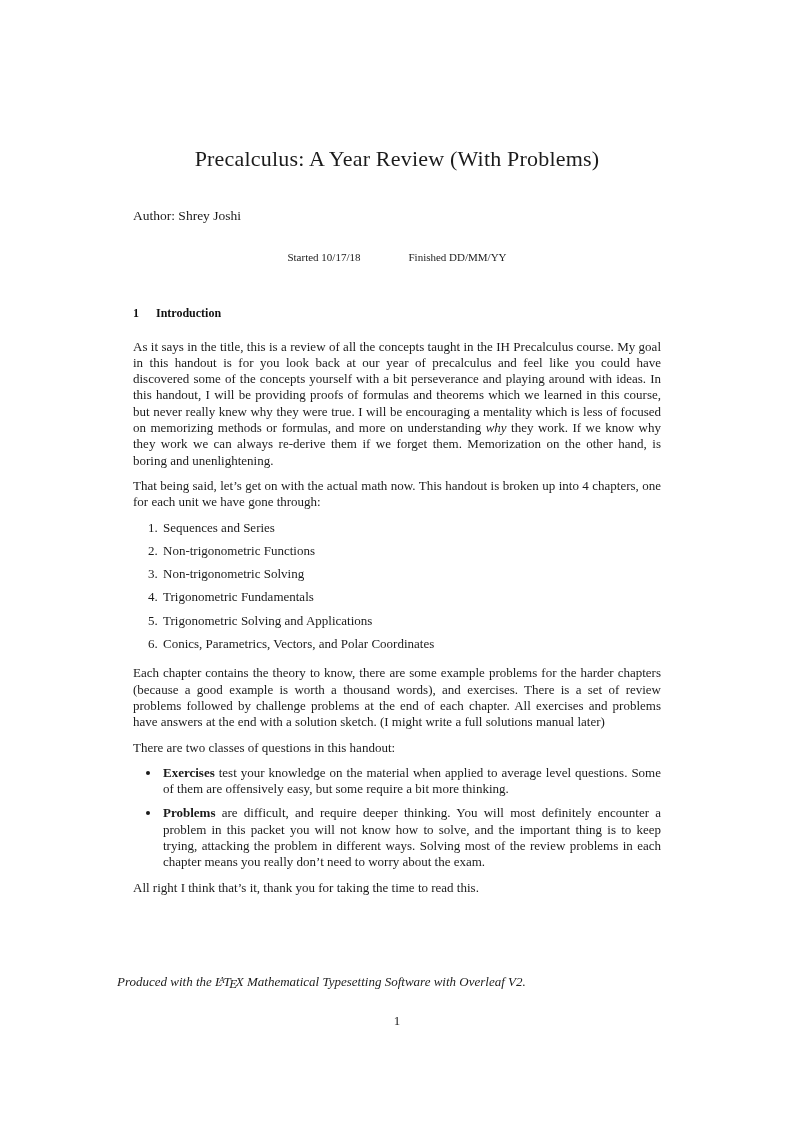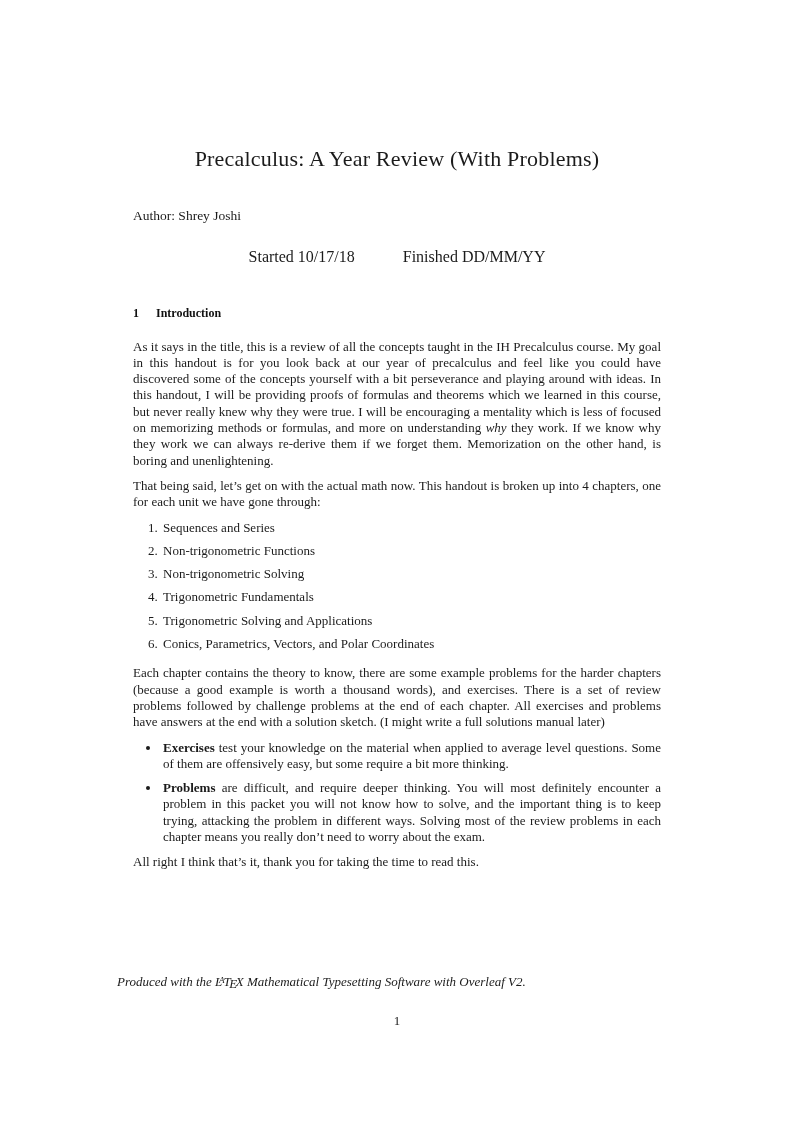--- a/index.html
+++ b/index.html
@@ -32,21 +32,21 @@
   .author-line {
     margin-top: 36px;
     text-align: left;
     font-size: 13.5px;
   }
   .dates-line {
     margin-top: 25px;
     display: flex;
     justify-content: center;
     gap: 48px;
-    font-size: 16px;
+    font-size: 11px;
   }
   .section-heading {
     margin: 36px 0 0 0;
     font-size: 12px;
     line-height: 22px;
     font-weight: bold;
     color: #111111;
   }
   .section-heading .sec-num {
     margin-right: 17px;
@@ -138,20 +138,21 @@
     <li>Sequences and Series</li>
     <li>Non-trigonometric Functions</li>
     <li>Non-trigonometric Solving</li>
     <li>Trigonometric Fundamentals</li>
     <li>Trigonometric Solving and Applications</li>
     <li>Conics, Parametrics, Vectors, and Polar Coordinates</li>
   </ol>
 
   <p class="body-par">Each chapter contains the theory to know, there are some example problems for the harder chapters (because a good example is worth a thousand words), and exercises. There is a set of review problems followed by challenge problems at the end of each chapter. All exercises and problems have answers at the end with a solution sketch. (I might write a full solutions manual later)</p>
 
+  <p class="body-par">There are two classes of questions in this handout:</p>
 
   <ul class="question-list">
     <li>
       <b>Exercises</b><span> test your knowledge on the material when applied to average level questions. Some of them are offensively easy, but some require a bit more thinking.</span>
     </li>
     <li>
       <b>Problems</b><span> are difficult, and require deeper thinking. You will most definitely encounter a problem in this packet you will not know how to solve, and the important thing is to keep trying, attacking the problem in different ways. Solving most of the review problems in each chapter means you really don’t need to worry about the exam.</span>
     </li>
   </ul>
 

